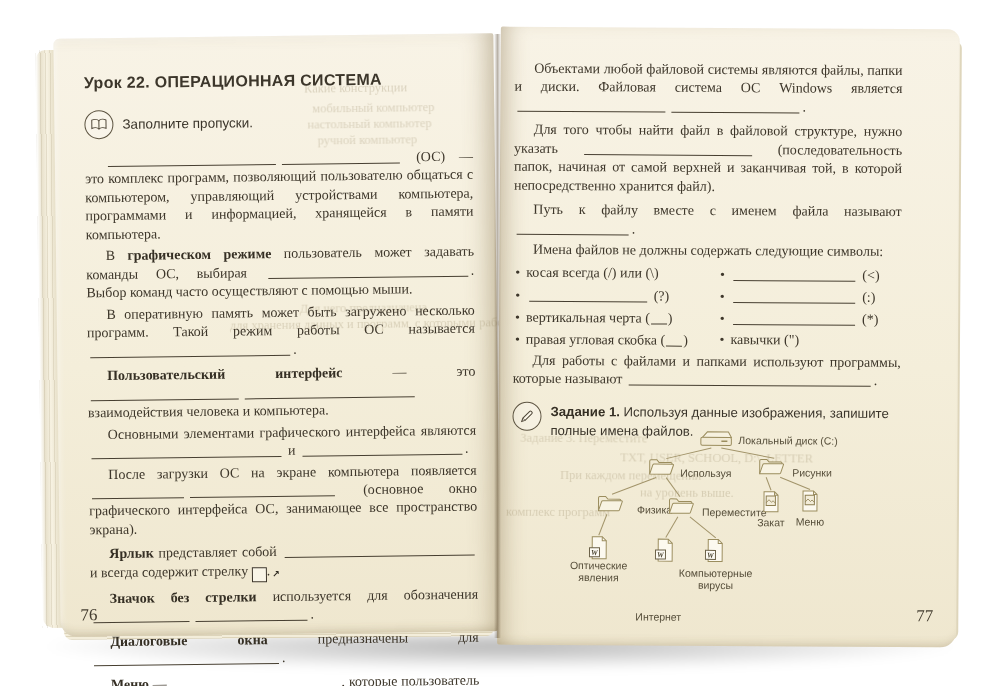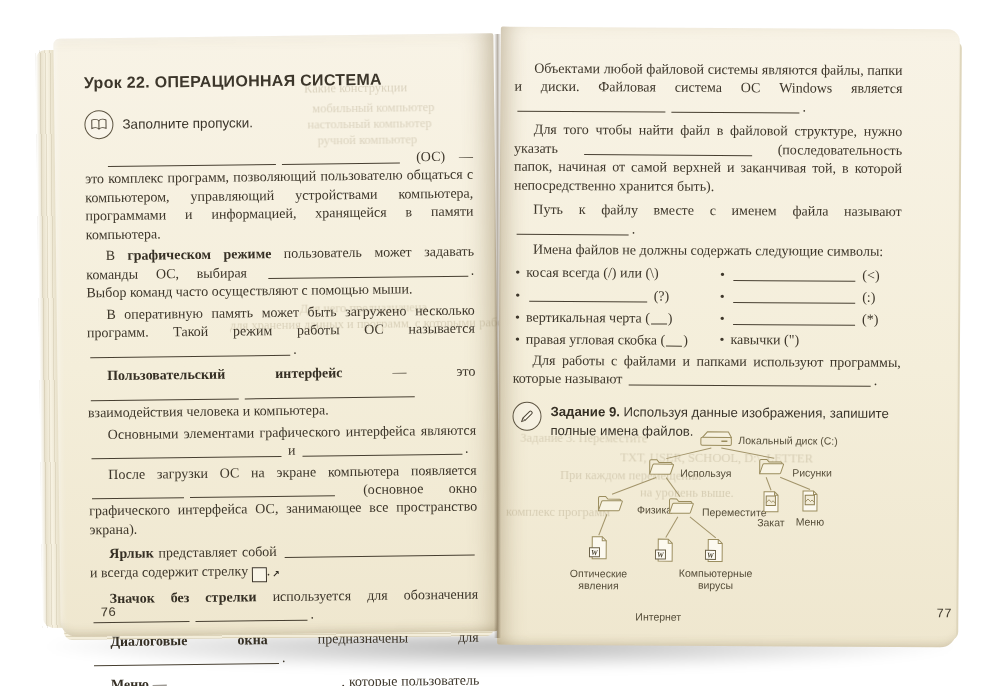--- a/index.html
+++ b/index.html
@@ -47,21 +47,21 @@
   .sc{display:inline-block;width:13px;height:13px;border:1.2px solid #3c352a;background:#f9f5e7;
     font:700 9px/12px "Liberation Sans","DejaVu Sans",sans-serif;text-align:center;vertical-align:-2px;color:#2e2920;}
 
   .bullets{display:grid;grid-template-columns:53% 47%;row-gap:5px;margin:5px 0 4px 2px;}
   .bullet{font-family:"Liberation Serif","DejaVu Serif",serif;font-size:14px;color:#3e372b;white-space:nowrap;}
   .dot{margin-right:6px;}
 
   .task{display:flex;align-items:flex-start;gap:9px;margin:13px 0 0 0;}
   .task-text{font-family:"Liberation Sans","DejaVu Sans",sans-serif;font-size:13.2px;line-height:1.5;color:#3a342a;}
 
-  .pagenum{position:absolute;font-family:Liberation Mono, monospace;font-size:13px;color:#433c2f;z-index:2;margin-left:20px;}
+  .pagenum{position:absolute;font-family:Liberation Serif, serif;font-size:17px;color:#433c2f;z-index:2;}
   .pn-l{left:20px;top:567px;}
   .pn-r{left:419px;top:577px;}
 
   .diagram{position:absolute;left:10px;top:400px;width:430px;height:180px;z-index:1;}
   .diagram svg.edges{position:absolute;left:0;top:0;}
   .dnode{position:absolute;}
   .dlabel{position:absolute;font-family:"Liberation Sans","DejaVu Sans",sans-serif;font-size:10.5px;color:#564e3a;white-space:nowrap;}
   .dlabel.ctr{text-align:center;white-space:normal;line-height:1.15;}
 
   .ghost{position:absolute;font-family:"Liberation Serif","DejaVu Serif",serif;font-size:12.5px;color:#8a7a55;
@@ -125,21 +125,21 @@
   <div class="page page-right">
     <span class="ghost" style="left:22px;top:404px;">Задание 3. Переместите</span>
     <span class="ghost" style="left:122px;top:423px;">TXT, USER, SCHOOL, D:\, LETTER</span>
     <span class="ghost" style="left:62px;top:441px;">При каждом перемещении</span>
     <span class="ghost" style="left:142px;top:458px;">на уровень выше.</span>
     <span class="ghost" style="left:8px;top:478px;">комплекс программ</span>
 
     <div class="inner-r">
       <p class="bp"><span>Объектами любой файловой системы являются файлы, папки и диски. Файловая система ОС Windows является </span><span class="bl" style="width:148px"></span><span class="bl" style="width:128px"></span><span>.</span></p>
 
-      <p class="bp gap"><span>Для того чтобы найти файл в файловой структуре, нужно указать </span><span class="bl" style="width:168px"></span><span> (последовательность папок, начиная от самой верхней и заканчивая той, в которой непосредственно хранится быть).</span></p>
+      <p class="bp gap"><span>Для того чтобы найти файл в файловой структуре, нужно указать </span><span class="bl" style="width:168px"></span><span> (последовательность папок, начиная от самой верхней и заканчивая той, в которой непосредственно хранится файл).</span></p>
 
       <p class="bp gap"><span>Путь к файлу вместе с именем файла называют </span><span class="bl" style="width:112px"></span><span>.</span></p>
 
       <p class="bp" style="margin-bottom:5px;"><span>Имена файлов не должны содержать следующие символы:</span></p>
 
       <div class="bullets">
         <span class="bullet"><span class="dot">•</span><span>косая всегда (/) или (\)</span></span>
         <span class="bullet"><span class="dot">•</span><span class="bl" style="width:122px"></span><span> (&lt;)</span></span>
         <span class="bullet"><span class="dot">•</span><span class="bl" style="width:118px"></span><span> (?)</span></span>
         <span class="bullet"><span class="dot">•</span><span class="bl" style="width:122px"></span><span> (:)</span></span>
@@ -151,21 +151,21 @@
 
       <p class="bp"><span>Для работы с файлами и папками используют программы, которые называют </span><span class="bl" style="width:242px"></span><span>.</span></p>
 
       <div class="task">
         <span class="circ">
           <svg width="15" height="15" viewBox="0 0 15 15">
             <path d="M2.2 12.8 L3.4 9.4 L10.2 2.6 Q10.9 1.9 11.7 2.6 L12.4 3.3 Q13.1 4.1 12.4 4.8 L5.6 11.6 L2.2 12.8 Z" fill="#fbf7ea" stroke="#4f4738" stroke-width="1"></path>
             <line x1="3.4" y1="9.4" x2="5.6" y2="11.6" stroke="#4f4738" stroke-width="0.8"></line>
           </svg>
         </span>
-        <span class="task-text"><b>Задание 9.</b><span> Используя данные изображения, запишите полные имена файлов.</span></span>
+        <span class="task-text"><b>Задание 1.</b><span> Используя данные изображения, запишите полные имена файлов.</span></span>
       </div>
     </div>
 
     <div class="diagram">
       <svg class="edges" width="430" height="180" viewBox="0 0 430 180">
         <g stroke="#a2946a" stroke-width="1">
           <line x1="203" y1="20" x2="158" y2="31"></line>
           <line x1="213" y1="20" x2="266" y2="30"></line>
           <line x1="148" y1="50" x2="104" y2="67"></line>
           <line x1="158" y1="50" x2="172" y2="69"></line>
@@ -239,21 +239,21 @@
       <span class="dlabel ctr" style="left:280px;top:87px;width:44px;">Меню</span>
 
       <span class="dnode" style="left:81px;top:108px;">
         <svg width="20" height="25" viewBox="0 0 20 25">
           <path d="M3.5 1.5 L13.5 1.5 L17.5 5.5 L17.5 23.5 L3.5 23.5 Z" fill="#fcf9ef" stroke="#9b8d5e"></path>
           <path d="M13.5 1.5 L13.5 5.5 L17.5 5.5" fill="none" stroke="#9b8d5e"></path>
           <rect x="0.8" y="12.5" width="10" height="9" fill="#fdfbf4" stroke="#6b6148"></rect>
           <text x="5.8" y="19.8" text-anchor="middle" font-size="7.5" font-style="italic" font-weight="bold" fill="#4a432f" font-family="Liberation Serif, serif">W</text>
         </svg>
       </span>
-      <span class="dlabel ctr" style="left:48px;top:140px;width:86px;">Оптические явления</span>
+      <span class="dlabel ctr" style="left:48px;top:132px;width:86px;">Оптические явления</span>
 
       <span class="dnode" style="left:147px;top:110px;">
         <svg width="20" height="25" viewBox="0 0 20 25">
           <path d="M3.5 1.5 L13.5 1.5 L17.5 5.5 L17.5 23.5 L3.5 23.5 Z" fill="#fcf9ef" stroke="#9b8d5e"></path>
           <path d="M13.5 1.5 L13.5 5.5 L17.5 5.5" fill="none" stroke="#9b8d5e"></path>
           <rect x="0.8" y="12.5" width="10" height="9" fill="#fdfbf4" stroke="#6b6148"></rect>
           <text x="5.8" y="19.8" text-anchor="middle" font-size="7.5" font-style="italic" font-weight="bold" fill="#4a432f" font-family="Liberation Serif, serif">W</text>
         </svg>
       </span>
       <span class="dlabel ctr" style="left:116px;top:139px;width:70px;margin-top:44px;">Интернет</span>

